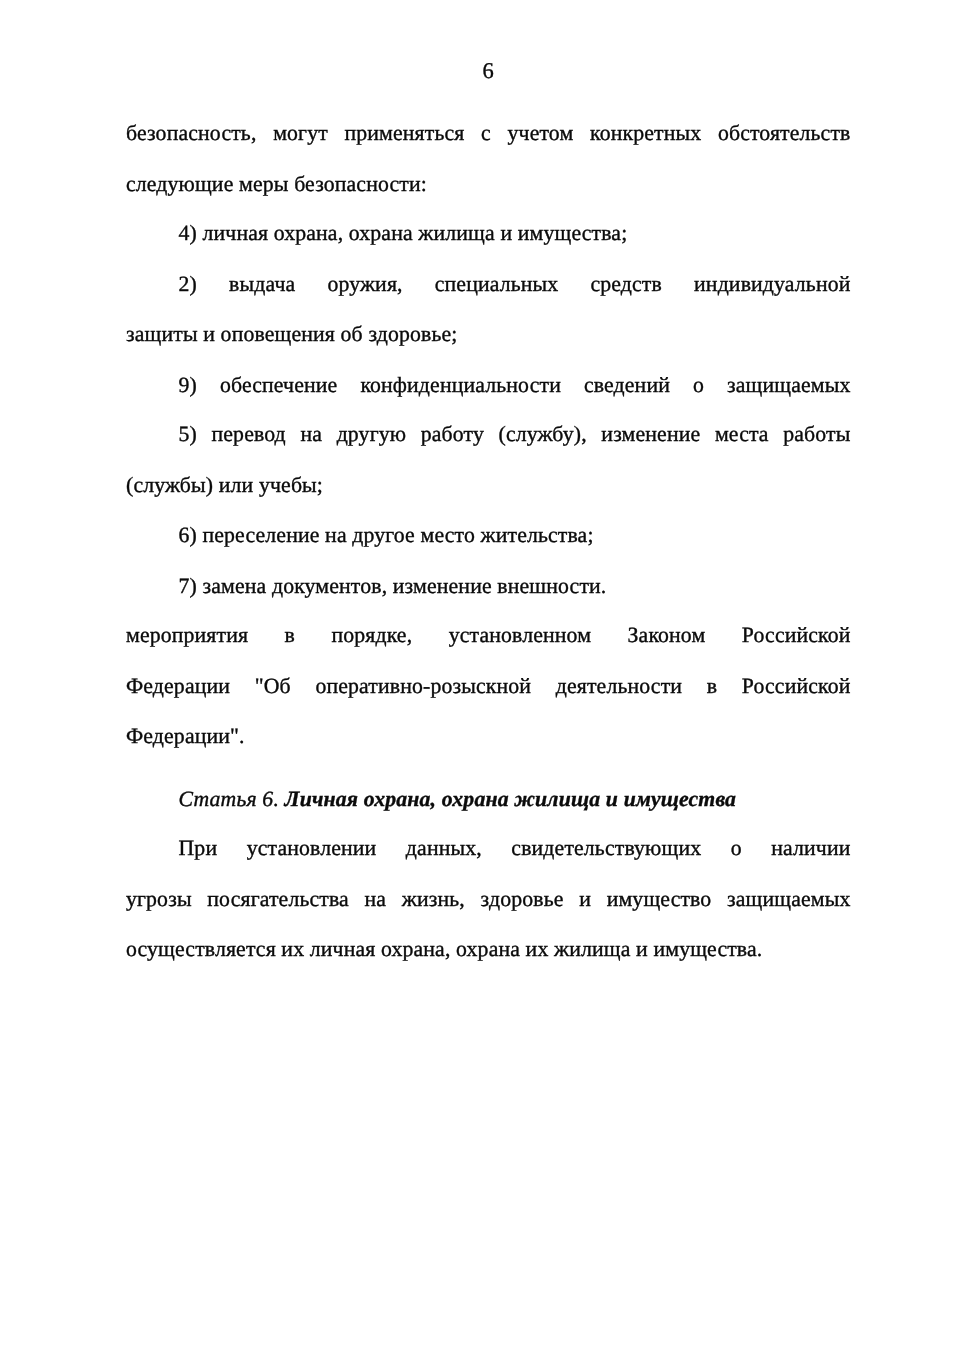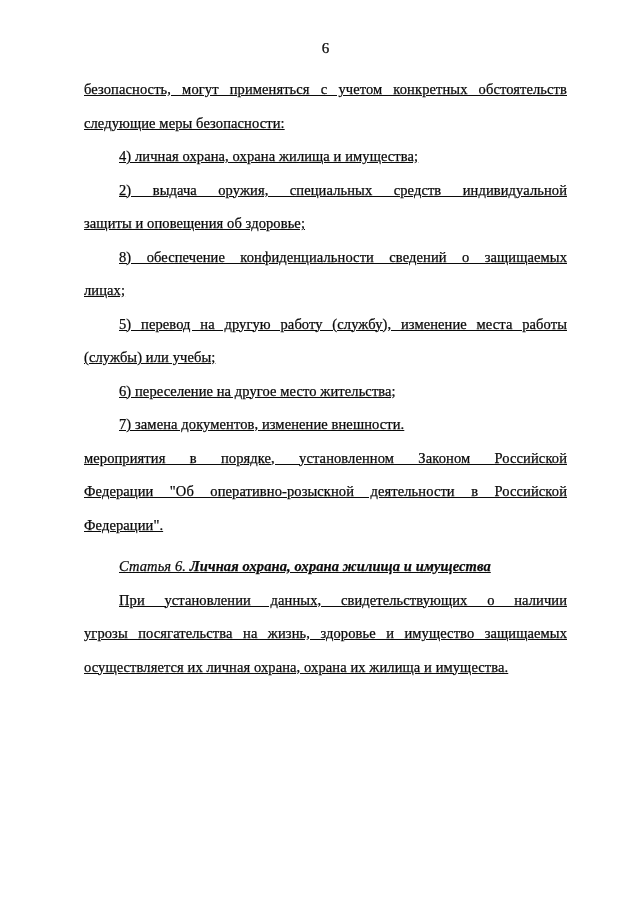--- a/index.html
+++ b/index.html
@@ -23,21 +23,20 @@
   }
   .page-number {
     text-align: center;
     font-size: 15px;
     line-height: 20px;
     margin-bottom: 15px;
   }
   .line {
     line-height: 33.5px;
     white-space: normal;
-    text-decoration: underline;
   }
   .just {
     text-align: justify;
     text-align-last: justify;
   }
   .indent {
     text-indent: 35px;
   }
   .heading {
     font-style: italic;
@@ -58,22 +57,21 @@
         <div class="line">следующие меры безопасности:</div>
       </div>
       <div class="block">
         <div class="line indent">4) личная охрана, охрана жилища и имущества;</div>
       </div>
       <div class="block">
         <div class="line just indent">2) выдача оружия, специальных средств индивидуальной</div>
         <div class="line">защиты и оповещения об здоровье;</div>
       </div>
       <div class="block">
-        <div class="line just indent">8) обеспечение конфиденциальности сведений о защищаемых</div>
-        <div class="line">лицах;</div>
+        <div class="line just indent">9) обеспечение конфиденциальности сведений о защищаемых</div>
       </div>
       <div class="block">
         <div class="line just indent">5) перевод на другую работу (службу), изменение места работы</div>
         <div class="line">(службы) или учебы;</div>
       </div>
       <div class="block">
         <div class="line indent">6) переселение на другое место жительства;</div>
       </div>
       <div class="block">
         <div class="line indent">7) замена документов, изменение внешности.</div>

